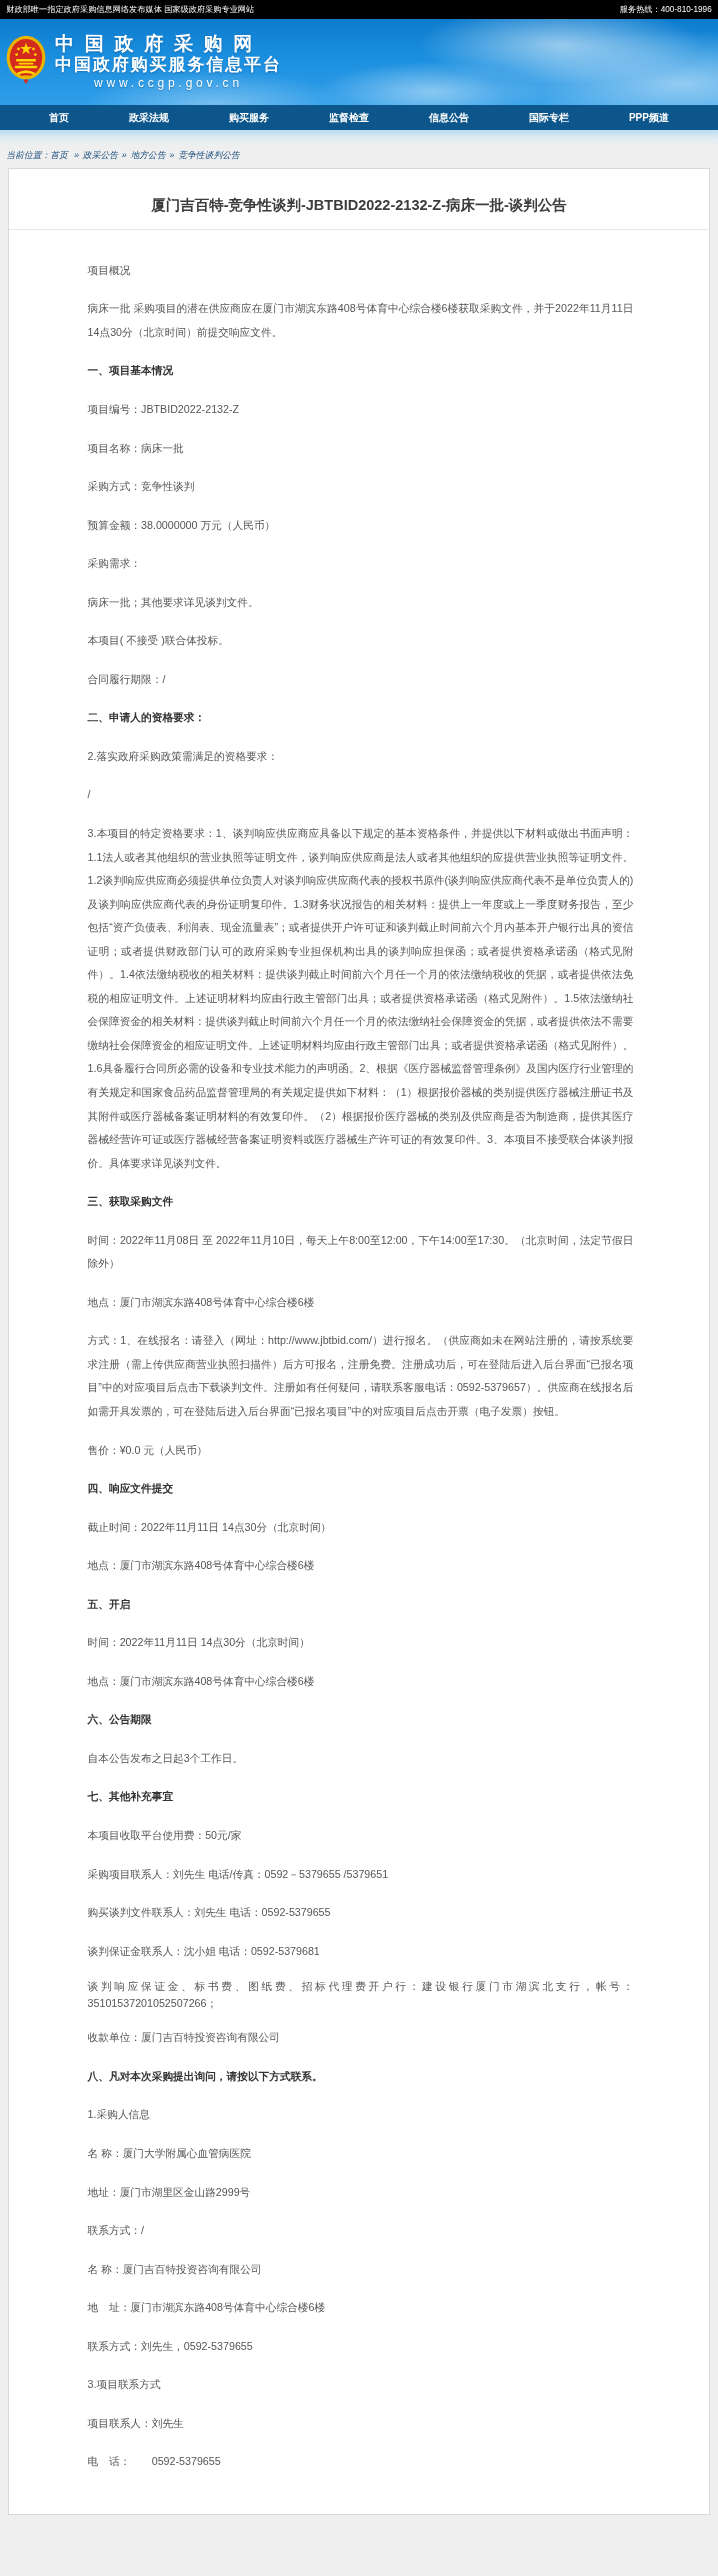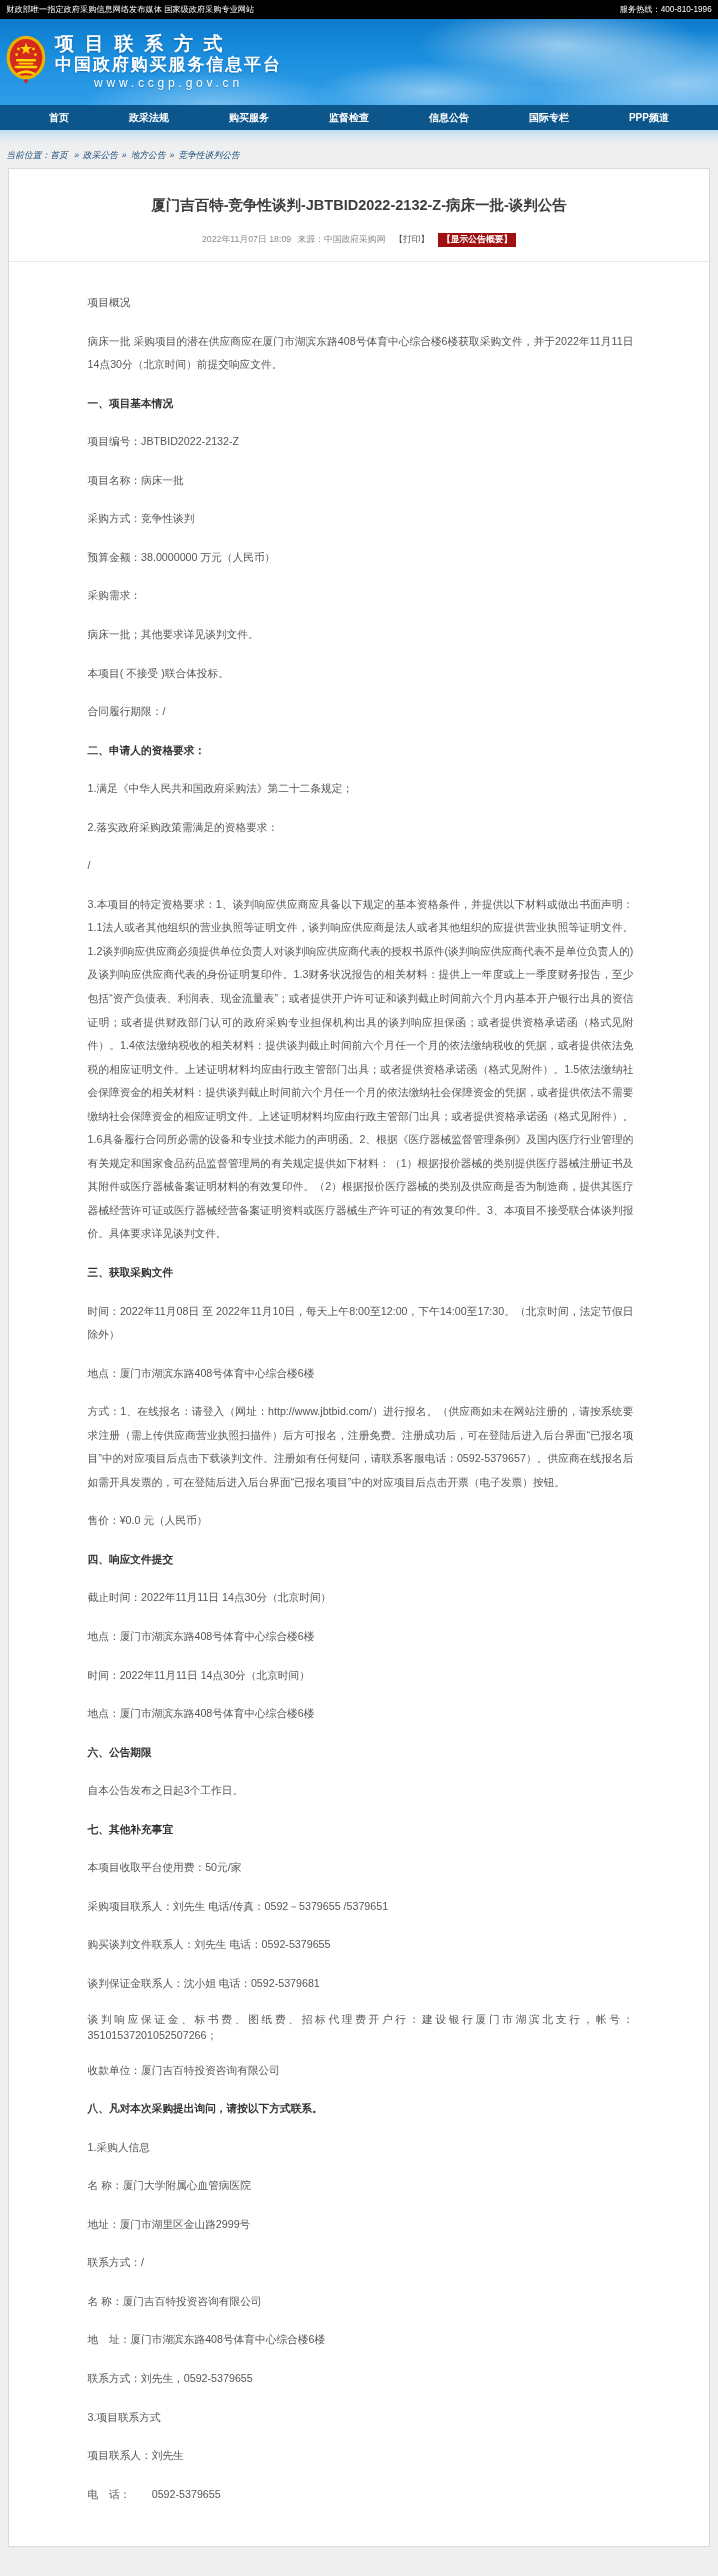--- a/index.html
+++ b/index.html
@@ -75,21 +75,21 @@
       <circle cx="17" cy="31" r="2.2" fill="#ffd700"></circle>
       <circle cx="47" cy="31" r="2.2" fill="#ffd700"></circle>
       <rect x="16" y="38" width="32" height="4" rx="1.5" fill="#ffd700"></rect>
       <rect x="20" y="44" width="24" height="3" rx="1.5" fill="#ffd700"></rect>
       <rect x="14" y="49" width="36" height="4" rx="1.5" fill="#ffd700"></rect>
       <path d="M18 60 Q32 52 46 60 L46 64 Q32 57 18 64 Z" fill="#ffd700"></path>
       <path d="M24 66 Q32 62 40 66 L40 70 Q32 66.5 24 70 Z" fill="#e9b400"></path>
       <path d="M28 72 L32 78 L36 72 Q32 69 28 72 Z" fill="#d42a1e"></path>
     </svg>
     <div class="brand-text">
-      <div class="brand-cn">项目联系方式</div>
+      <div class="brand-cn">中国政府采购网</div>
       <div class="brand-sub">中国政府购买服务信息平台</div>
       <div class="brand-url">www.ccgp.gov.cn</div>
     </div>
   </div>
 </div>
 
 <div class="nav" id="main-nav">
     <a href="#">首页</a>
     <a href="#">政采法规</a>
     <a href="#">购买服务</a>
@@ -97,52 +97,46 @@
     <a href="#">信息公告</a>
     <a href="#">国际专栏</a>
     <a href="#">PPP频道</a>
   </div>
 <div class="nav-fade"></div>
 
 <div class="crumbs" id="breadcrumb"><span>当前位置：</span><a href="#">首页</a><span> </span><span class="sep">»</span><a href="#">政采公告</a><span class="sep">»</span><a href="#">地方公告</a><span class="sep">»</span><a href="#">竞争性谈判公告</a></div>
 
 <div class="panel">
   <div class="art-title">厦门吉百特-竞争性谈判-JBTBID2022-2132-Z-病床一批-谈判公告</div>
-  <div class="art-meta">
-    <span>2022年11月07日 18:09</span>
-    <span class="src">来源：中国政府采购网</span>
-    <a class="print" href="#">【打印】</a>
-    <button class="summary-btn">【显示公告概要】</button>
-  </div>
   <hr class="art-hr">
   <div class="art-body" id="art-body">
       <p>项目概况</p>
       <p>病床一批 采购项目的潜在供应商应在厦门市湖滨东路408号体育中心综合楼6楼获取采购文件，并于2022年11月11日 14点30分（北京时间）前提交响应文件。</p>
       <p class="sec-h">一、项目基本情况</p>
       <p>项目编号：JBTBID2022-2132-Z</p>
       <p>项目名称：病床一批</p>
       <p>采购方式：竞争性谈判</p>
       <p>预算金额：38.0000000 万元（人民币）</p>
       <p>采购需求：</p>
       <p>病床一批；其他要求详见谈判文件。</p>
       <p>本项目( 不接受  )联合体投标。</p>
       <p>合同履行期限：/</p>
       <p class="sec-h">二、申请人的资格要求：</p>
-      <p>1.满足《中华人民共和国政府采购法》第二十二条规定；</p>
       <p>2.落实政府采购政策需满足的资格要求：</p>
       <p>/</p>
       <p>3.本项目的特定资格要求：1、谈判响应供应商应具备以下规定的基本资格条件，并提供以下材料或做出书面声明：1.1法人或者其他组织的营业执照等证明文件，谈判响应供应商是法人或者其他组织的应提供营业执照等证明文件。1.2谈判响应供应商必须提供单位负责人对谈判响应供应商代表的授权书原件(谈判响应供应商代表不是单位负责人的)及谈判响应供应商代表的身份证明复印件。1.3财务状况报告的相关材料：提供上一年度或上一季度财务报告，至少包括“资产负债表、利润表、现金流量表”；或者提供开户许可证和谈判截止时间前六个月内基本开户银行出具的资信证明；或者提供财政部门认可的政府采购专业担保机构出具的谈判响应担保函；或者提供资格承诺函（格式见附件）。1.4依法缴纳税收的相关材料：提供谈判截止时间前六个月任一个月的依法缴纳税收的凭据，或者提供依法免税的相应证明文件。上述证明材料均应由行政主管部门出具；或者提供资格承诺函（格式见附件）。1.5依法缴纳社会保障资金的相关材料：提供谈判截止时间前六个月任一个月的依法缴纳社会保障资金的凭据，或者提供依法不需要缴纳社会保障资金的相应证明文件。上述证明材料均应由行政主管部门出具；或者提供资格承诺函（格式见附件）。1.6具备履行合同所必需的设备和专业技术能力的声明函。2、根据《医疗器械监督管理条例》及国内医疗行业管理的有关规定和国家食品药品监督管理局的有关规定提供如下材料：（1）根据报价器械的类别提供医疗器械注册证书及其附件或医疗器械备案证明材料的有效复印件。（2）根据报价医疗器械的类别及供应商是否为制造商，提供其医疗器械经营许可证或医疗器械经营备案证明资料或医疗器械生产许可证的有效复印件。3、本项目不接受联合体谈判报价。具体要求详见谈判文件。</p>
       <p class="sec-h">三、获取采购文件</p>
       <p>时间：2022年11月08日 至 2022年11月10日，每天上午8:00至12:00，下午14:00至17:30。（北京时间，法定节假日除外）</p>
       <p>地点：厦门市湖滨东路408号体育中心综合楼6楼</p>
       <p>方式：1、在线报名：请登入（网址：http://www.jbtbid.com/）进行报名。（供应商如未在网站注册的，请按系统要求注册（需上传供应商营业执照扫描件）后方可报名，注册免费。注册成功后，可在登陆后进入后台界面“已报名项目”中的对应项目后点击下载谈判文件。注册如有任何疑问，请联系客服电话：0592-5379657）。供应商在线报名后如需开具发票的，可在登陆后进入后台界面“已报名项目”中的对应项目后点击开票（电子发票）按钮。</p>
       <p>售价：¥0.0 元（人民币）</p>
       <p class="sec-h">四、响应文件提交</p>
       <p>截止时间：2022年11月11日 14点30分（北京时间）</p>
       <p>地点：厦门市湖滨东路408号体育中心综合楼6楼</p>
+      <p class="sec-h">五、开启</p>
       <p>时间：2022年11月11日 14点30分（北京时间）</p>
       <p>地点：厦门市湖滨东路408号体育中心综合楼6楼</p>
       <p class="sec-h">六、公告期限</p>
       <p>自本公告发布之日起3个工作日。</p>
       <p class="sec-h">七、其他补充事宜</p>
       <p>本项目收取平台使用费：50元/家</p>
       <p>采购项目联系人：刘先生   电话/传真：0592－5379655 /5379651</p>
       <p>购买谈判文件联系人：刘先生   电话：0592-5379655</p>
       <p>谈判保证金联系人：沈小姐    电话：0592-5379681</p>
       <p class="tight">谈判响应保证金、标书费、图纸费、招标代理费开户行：建设银行厦门市湖滨北支行，帐号：35101537201052507266；</p>

